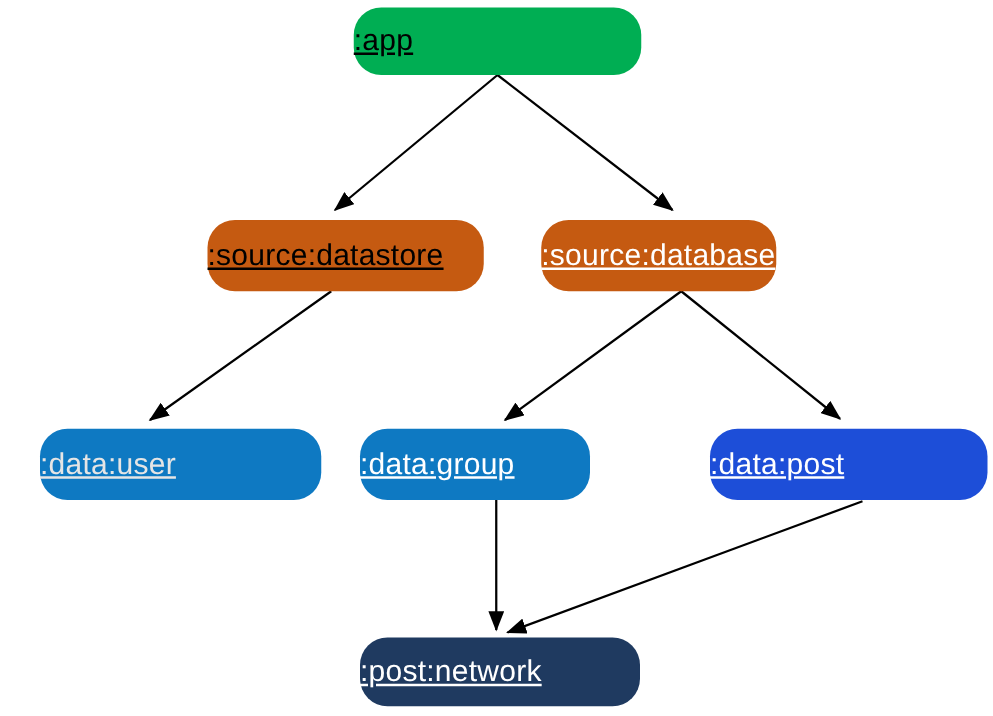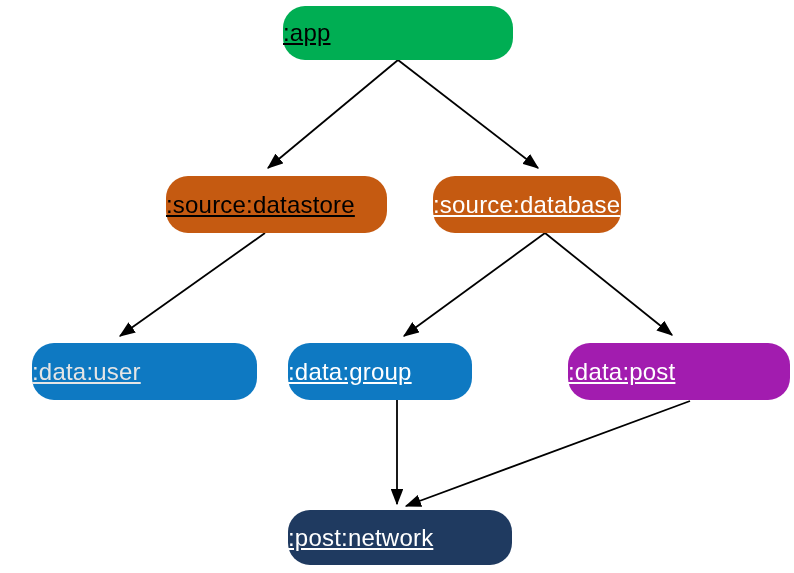--- a/index.html
+++ b/index.html
@@ -64,20 +64,20 @@
       </div>
       <div class="node" style="left: 433px; top: 176px; width: 188px; height: 57px; background: rgb(197, 90, 17); color: rgb(255, 255, 255);">
         <span>:source:database</span>
       </div>
       <div class="node" style="left: 5px; top: 343px; width: 225px; height: 57px; background: rgb(14, 121, 194); color: #e5e5e5; margin-left: 27px;">
         <span>:data:user</span>
       </div>
       <div class="node" style="left: 288px; top: 343px; width: 184px; height: 57px; background: rgb(14, 121, 194); color: rgb(255, 255, 255);">
         <span>:data:group</span>
       </div>
-      <div class="node" style="left: 568px; top: 343px; width: 222px; height: 57px; background: #a21caf; color: rgb(255, 255, 255);">
+      <div class="node" style="left: 568px; top: 343px; width: 222px; height: 57px; background: #1d4ed8; color: rgb(255, 255, 255);">
         <span>:data:post</span>
       </div>
       <div class="node" style="left: 288px; top: 510px; width: 224px; height: 55px; background: rgb(31, 58, 96); color: rgb(255, 255, 255);">
         <span>:post:network</span>
       </div>
     </div>
 </div>
 
 </body></html>

